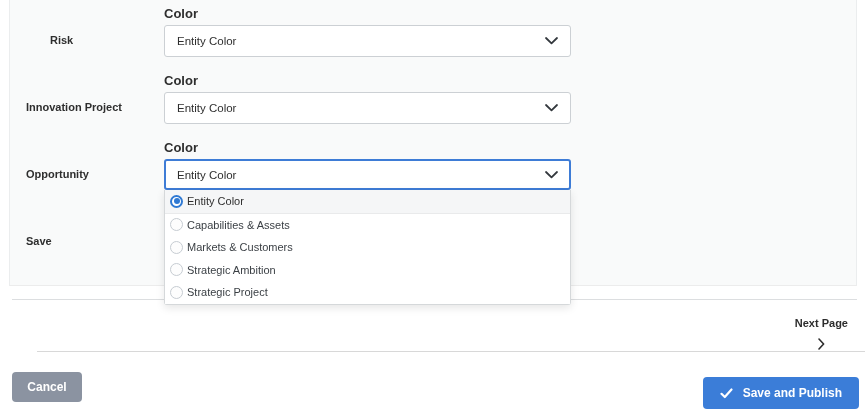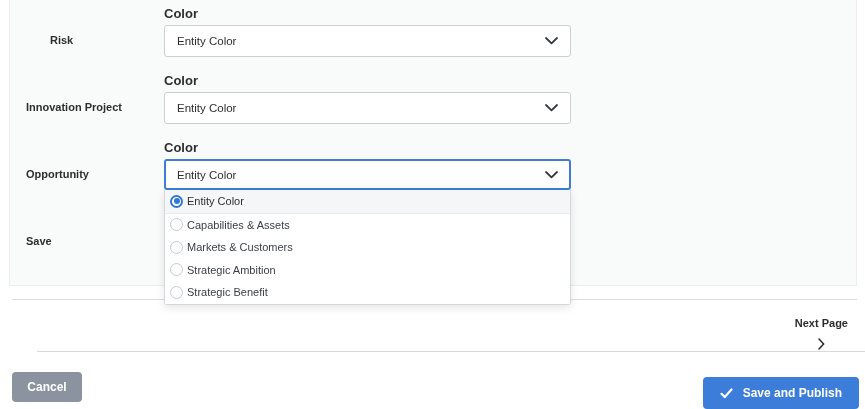--- a/index.html
+++ b/index.html
@@ -168,21 +168,21 @@
       <div class="opt">
         <span class="radio"></span>
         <span class="opt-label">Markets &amp; Customers</span>
       </div>
       <div class="opt">
         <span class="radio"></span>
         <span class="opt-label">Strategic Ambition</span>
       </div>
       <div class="opt">
         <span class="radio"></span>
-        <span class="opt-label">Strategic Benefit</span>
+        <span class="opt-label">Strategic Project</span>
       </div>
     </div>
   </div>
 
   <div class="hr1"></div>
 
   <div class="next-page">
     <span>Next Page</span>
     <span style="display:flex;align-items:center;">
       <svg width="7" height="12" viewBox="0 0 7 12">

